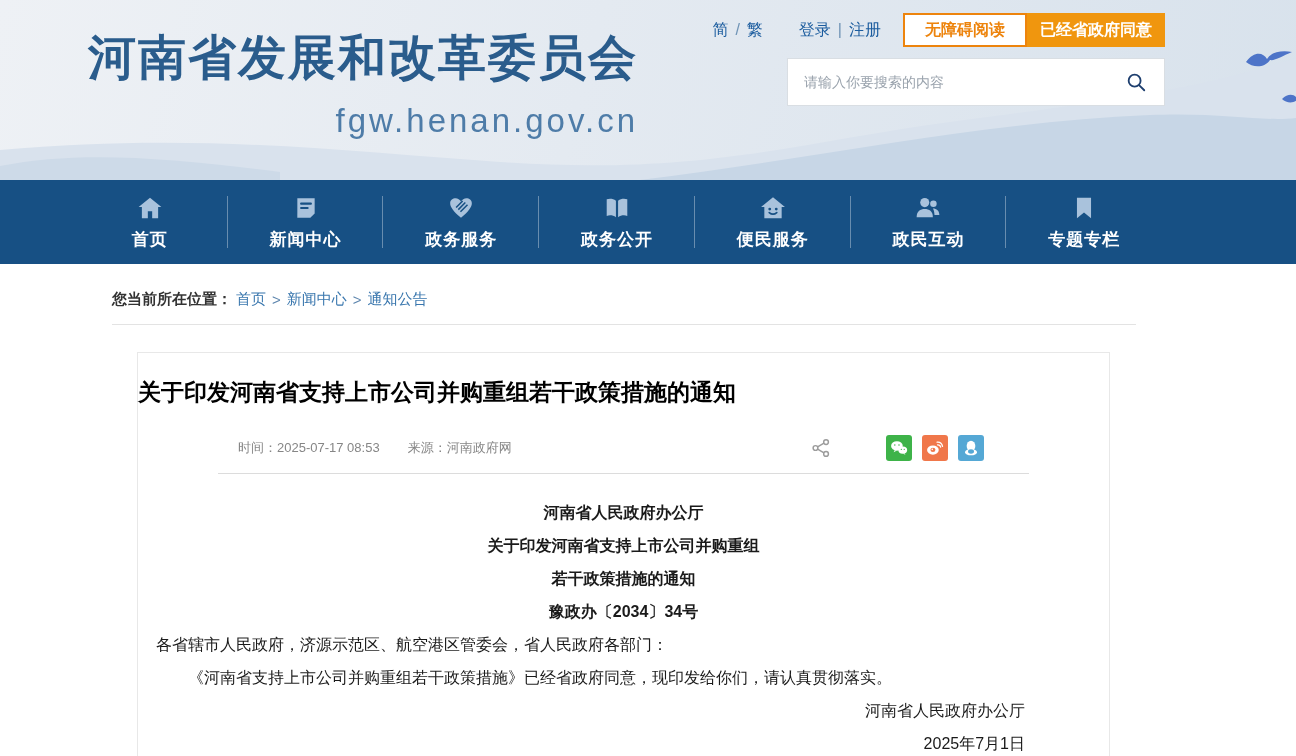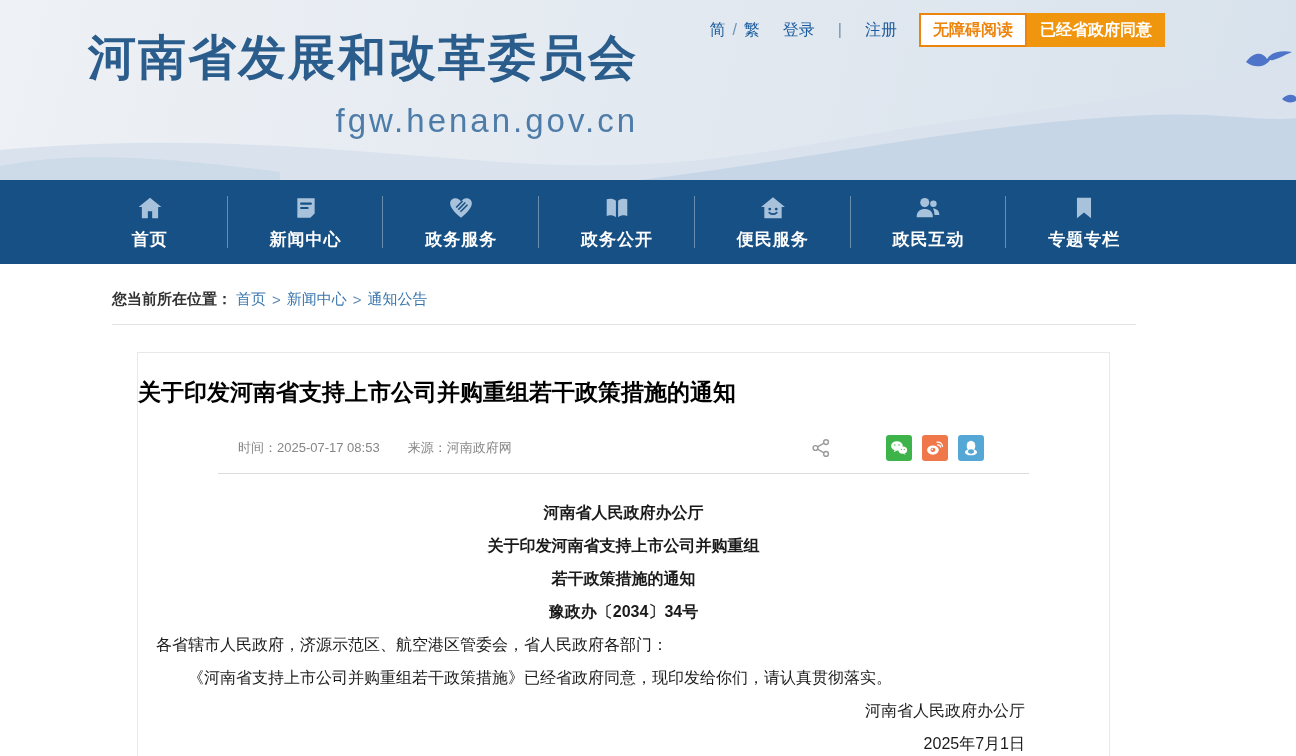--- a/index.html
+++ b/index.html
@@ -11,22 +11,22 @@
     background:linear-gradient(105deg,#EEF1F5 0%,#E4EAF1 45%,#D8E2EC 100%); overflow:hidden; }
   .header-bg { position:absolute; inset:0; width:100%; height:100%; }
   .logo-block { position:absolute; left:88px; top:26px; z-index:2; }
   .logo-title { font-size:48px; font-weight:bold; color:#2A5C8C; letter-spacing:2px; }
   .logo-domain { margin-top:12px; font-size:33px; color:#4E7CA8; letter-spacing:3px;text-align:right; }
 
   .util-row { position:absolute; top:13px; right:131px; z-index:2; display:flex; align-items:center; height:34px; }
   .util-links { display:flex; align-items:center; font-size:16px; color:#1B5C9E; gap:7px; margin-right:22px; }
   .util-links .sep { color:#6E93B5; }
   .util-links span[data-interactable="true"] { cursor:pointer; }
-  .auth-group { display:flex; align-items:center; gap:23px; margin-left:16px; }
-  .btn-accessibility { height:34px; padding:0 12px; background:#fff; border:2px solid #ED840D;
+  .auth-group { display:flex; align-items:center; gap:7px; margin-left:29px; }
+  .btn-accessibility { height:34px; padding:0 20px; background:#fff; border:2px solid #ED840D;
     color:#ED840D; font-size:16px; font-weight:bold; display:flex; align-items:center; cursor:pointer; }
   .btn-elder { height:34px; padding:0 13px; background:#F0960E; border:none; color:#fff;
     font-size:16px; font-weight:bold; display:flex; align-items:center; cursor:pointer; }
 
   .search-box { position:absolute; top:58px; right:131px; z-index:2; width:378px; height:48px;
     background:#fff; border:1px solid #D9DEE3; display:flex; align-items:center; padding:0 16px; }
   .search-box input { flex:1; border:none; outline:none; font-size:14px; color:#333; background:transparent;
     font-family:inherit; }
   .search-box input::placeholder { color:#9AA3AD; }
   .search-btn { width:24px; height:24px; cursor:pointer; display:flex; align-items:center; justify-content:center; }
@@ -104,20 +104,29 @@
       <span class="auth-group">
         <span data-interactable="true">登录</span>
         <span class="sep" data-interactable="false">|</span>
         <span data-interactable="true">注册</span>
       </span>
     </div>
     <button class="btn-accessibility" data-interactable="true">无障碍阅读</button>
     <button class="btn-elder" data-interactable="true">已经省政府同意</button>
   </div>
 
+  <div class="search-box" data-interactable="false">
+    <input type="text" data-interactable="true" placeholder="请输入你要搜索的内容" style="">
+    <span class="search-btn" data-interactable="true">
+      <svg width="22" height="22" viewBox="0 0 24 24" fill="none" stroke="#1D3E6E" stroke-width="2" stroke-linecap="round">
+        <circle cx="10.5" cy="10.5" r="6.5"></circle>
+          <path d="M15.6 15.6 L21 21"></path>
+      </svg>
+    </span>
+  </div>
 </div>
 
 <div class="nav" data-interactable="false">
   <div class="nav-inner">
     <div class="nav-item" data-interactable="true">
       <svg class="nicon" viewBox="0 0 24 24" data-interactable="false">
         <path d="M12 2.5 L22.5 11 H19.5 V21.5 H14 V15 H10 V21.5 H4.5 V11 H1.5 Z" fill="#A9C2DC"></path>
       </svg>
       <span class="nlabel" data-interactable="false">首页</span>
     </div>

